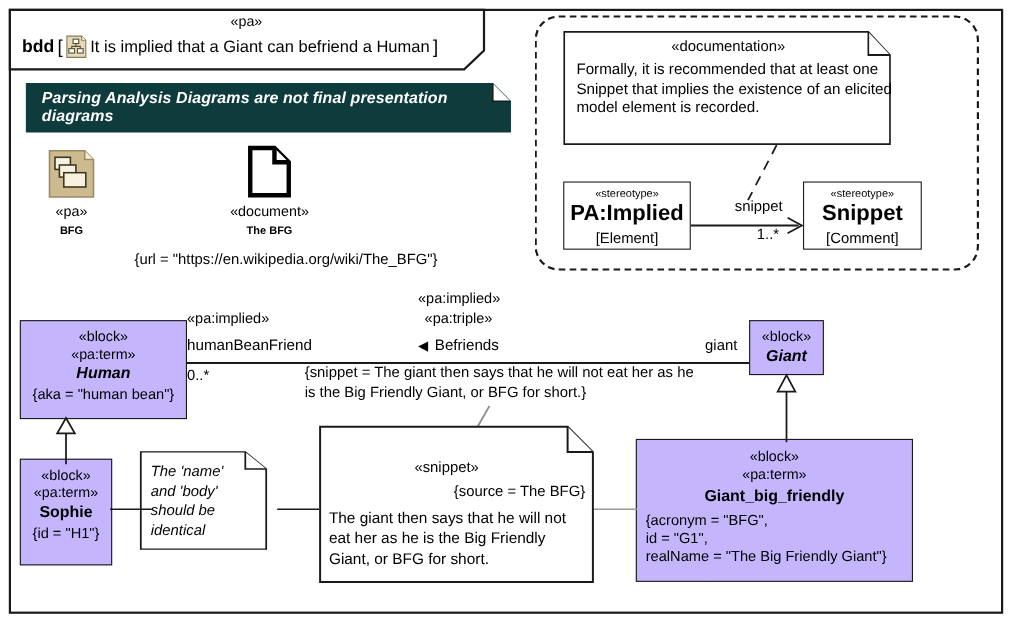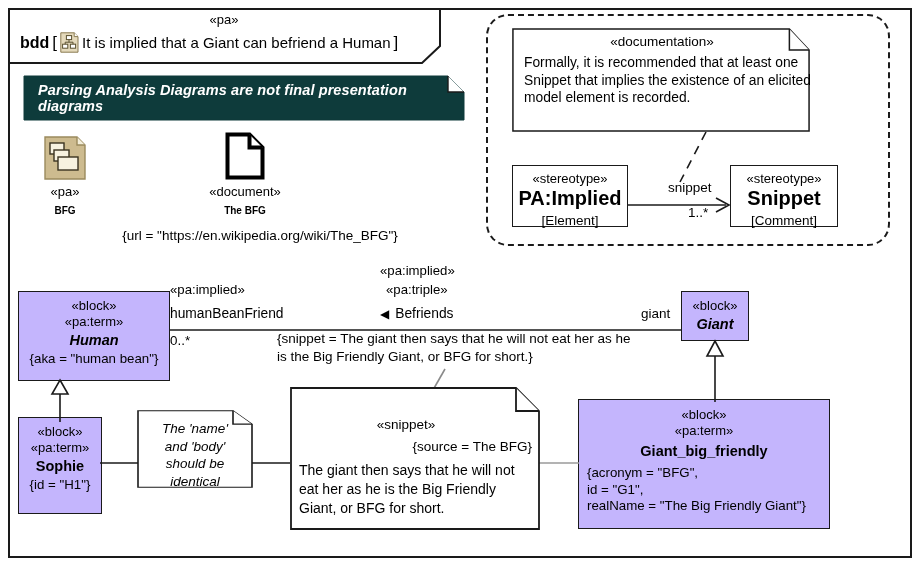--- a/index.html
+++ b/index.html
@@ -41,21 +41,21 @@
 
   
   #doc-note{left:512px;top:28px;width:298px;height:104px;}
   #doc-note-stereo{position:absolute;left:0;top:6px;width:300px;text-align:center;font-size:13.5px;}
   #doc-note-body{position:absolute;left:12px;top:26px;width:296px;font-size:13.8px;line-height:17.5px;}
 
   
   .stbox{border:1.6px solid #1a1a1a;background:#fff;text-align:center;}
   #st-implied{left:512px;top:165px;width:116px;height:62px;}
   #st-snippet{left:730px;top:165px;width:108px;height:62px;}
-  .st-kind{font-size:13px;margin-top:5px;}
+  .st-kind{font-size:10px;margin-top:5px;}
   .st-name{font-size:20px;font-weight:bold;margin-top:1px;}
   .st-base{font-size:13.5px;margin-top:3px;}
 
   
   #snippet-label{left:668px;top:180px;font-size:13.5px;}
   #snippet-mult{left:688px;top:205px;font-size:13.5px;}
 
   
   .block{border:1.6px solid #1a1a1a;background:#c4b5fd;text-align:center;}
   .b-stereo{font-size:13px;line-height:16px;}
@@ -73,21 +73,21 @@
   #lbl-pa-implied-left{left:170px;top:282px;font-size:13.2px;}
   #lbl-humanbeanfriend{left:170px;top:306px;font-size:13.8px;}
   #lbl-mult-left{left:170px;top:333px;font-size:13.4px;}
   #lbl-pa-implied-mid{left:380px;top:263px;font-size:13.2px;}
   #lbl-pa-triple-mid{left:386px;top:282px;font-size:13.2px;}
   #lbl-befriends{left:380px;top:306px;font-size:13.8px;display:flex;align-items:center;gap:6px;}
   #lbl-giant-end{left:641px;top:306px;font-size:13.5px;}
   #lbl-snippet-constraint{left:277px;top:330px;width:360px;font-size:13.5px;line-height:18px;}
 
   
-  #note-name-body{left:137px;top:410px;width:116px;height:78px;text-align:center;}
+  #note-name-body{left:127px;top:410px;width:116px;height:90px;}
   #note-name-body-text{position:absolute;left:10px;top:10px;width:96px;font-size:13.5px;font-style:italic;line-height:17.5px;}
 
   #note-snippet{left:290px;top:387px;width:250px;height:143px;}
   #note-snippet-stereo{position:absolute;left:0;top:30px;width:232px;text-align:center;font-size:13.5px;}
   #note-snippet-src{position:absolute;left:4px;top:52px;width:238px;text-align:right;font-size:13.5px;}
   #note-snippet-body{position:absolute;left:9px;top:74px;width:234px;font-size:14px;line-height:19px;}
 
   .note-svg{position:absolute;left:0;top:0;width:100%;height:100%;}
   svg{display:block;overflow:visible;}
 </style>

